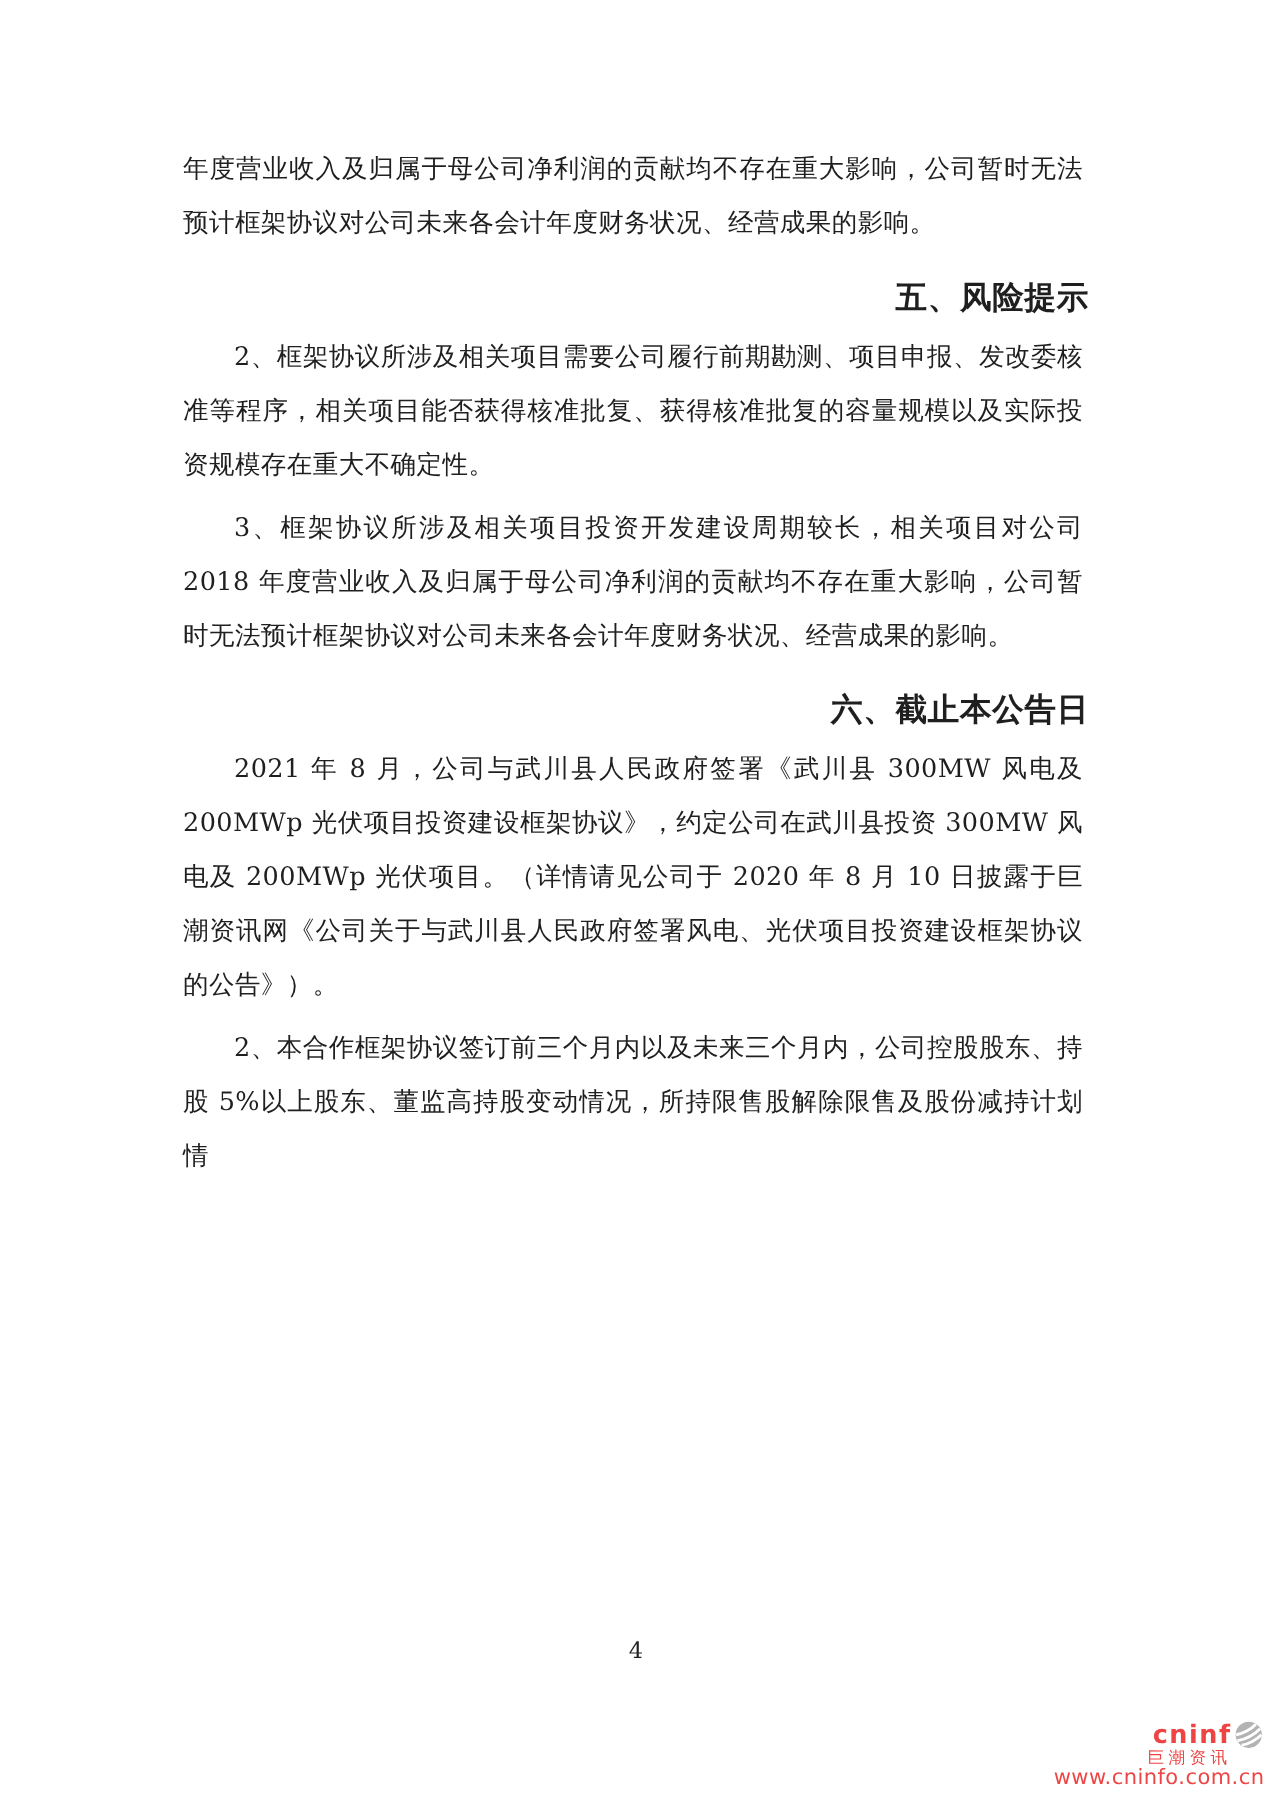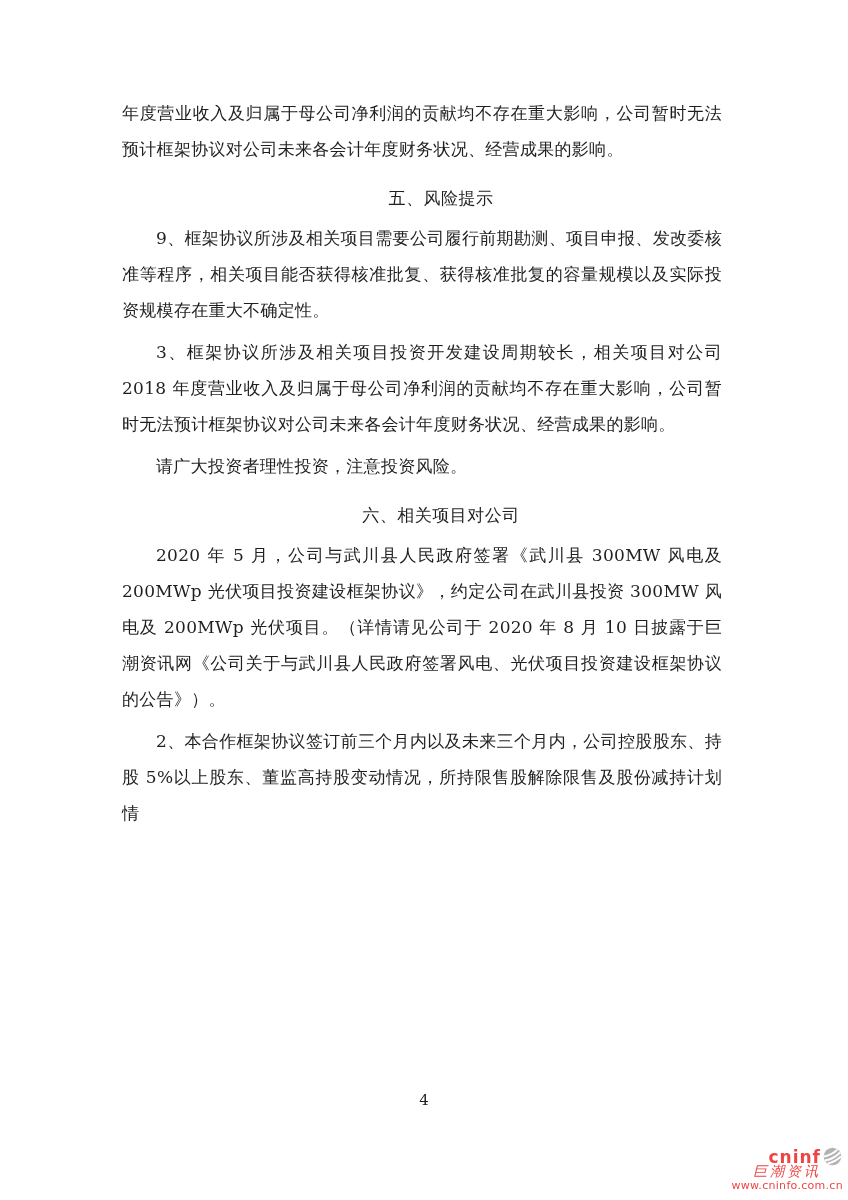--- a/index.html
+++ b/index.html
@@ -31,25 +31,25 @@
     line-height: 36px;
     text-align: justify;
     text-justify: inter-ideograph;
     letter-spacing: 0.3px;
     margin: 0 4px 6px 0;
   }
   .indent {
     text-indent: 2em;
   }
   .heading {
-    font-size: 17px;
+    font-size: 21px;
     line-height: 36px;
-    font-weight: normal;
+    font-weight: bold;
     text-indent: 2em;
-    text-align: center;
+    text-align: right;
     margin: 13px 0 4px 0;
     letter-spacing: 0.5px;
   }
   .footer {
     position: absolute;
     left: 0;
     top: 1090px;
     width: 100%;
     text-align: center;
     font-size: 15px;
@@ -77,55 +77,53 @@
     letter-spacing: 1px;
     line-height: 18px;
   }
   .wm-globe {
     width: 21px;
     height: 21px;
     margin-left: 1px;
     display: block;
   }
   .wm-cn {
-    font-size: 14px;
+    font-size: 11px;
     letter-spacing: 3px;
     line-height: 11px;
     margin-right: 22px;
     margin-top: -1px;
-    font-style: italic;
   }
   .wm-url {
-    font-size: 11px;
+    font-size: 14px;
     line-height: 13px;
     letter-spacing: 0.3px;
     margin-top: 2px;
   }
 </style>
 </head>
 <body>
 
 <div class="page">
 
   <div class="content">
     <p class="para">年度营业收入及归属于母公司净利润的贡献均不存在重大影响，公司暂时无法预计框架协议对公司未来各会计年度财务状况、经营成果的影响。</p>
 
     <p class="heading">五、风险提示</p>
 
 
-    <p class="para indent">9、框架协议所涉及相关项目需要公司履行前期勘测、项目申报、发改委核准等程序，相关项目能否获得核准批复、获得核准批复的容量规模以及实际投资规模存在重大不确定性。</p>
+    <p class="para indent">2、框架协议所涉及相关项目需要公司履行前期勘测、项目申报、发改委核准等程序，相关项目能否获得核准批复、获得核准批复的容量规模以及实际投资规模存在重大不确定性。</p>
 
     <p class="para indent">3、框架协议所涉及相关项目投资开发建设周期较长，相关项目对公司 2018 年度营业收入及归属于母公司净利润的贡献均不存在重大影响，公司暂时无法预计框架协议对公司未来各会计年度财务状况、经营成果的影响。</p>
 
-    <p class="para indent">请广大投资者理性投资，注意投资风险。</p>
 
-    <p class="heading">六、相关项目对公司</p>
+    <p class="heading">六、截止本公告日</p>
 
 
-    <p class="para indent">2020 年 5 月，公司与武川县人民政府签署《武川县 300MW 风电及 200MWp 光伏项目投资建设框架协议》，约定公司在武川县投资 300MW 风电及 200MWp 光伏项目。（详情请见公司于 2020 年 8 月 10 日披露于巨潮资讯网《公司关于与武川县人民政府签署风电、光伏项目投资建设框架协议的公告》）。</p>
+    <p class="para indent">2021 年 8 月，公司与武川县人民政府签署《武川县 300MW 风电及 200MWp 光伏项目投资建设框架协议》，约定公司在武川县投资 300MW 风电及 200MWp 光伏项目。（详情请见公司于 2020 年 8 月 10 日披露于巨潮资讯网《公司关于与武川县人民政府签署风电、光伏项目投资建设框架协议的公告》）。</p>
 
 
     <p class="para indent">2、本合作框架协议签订前三个月内以及未来三个月内，公司控股股东、持股 5%以上股东、董监高持股变动情况，所持限售股解除限售及股份减持计划情</p>
   </div>
 
   <div class="footer">
     <span>4</span>
   </div>
 
   <div class="watermark">

